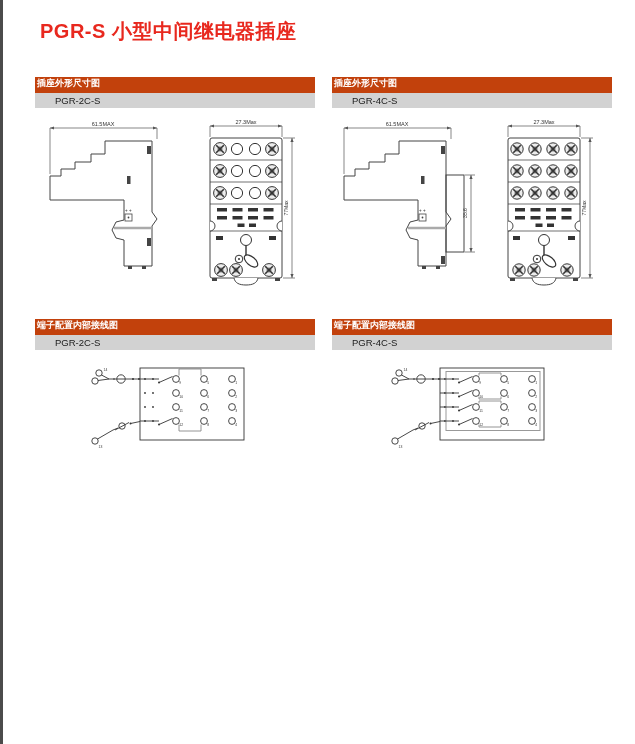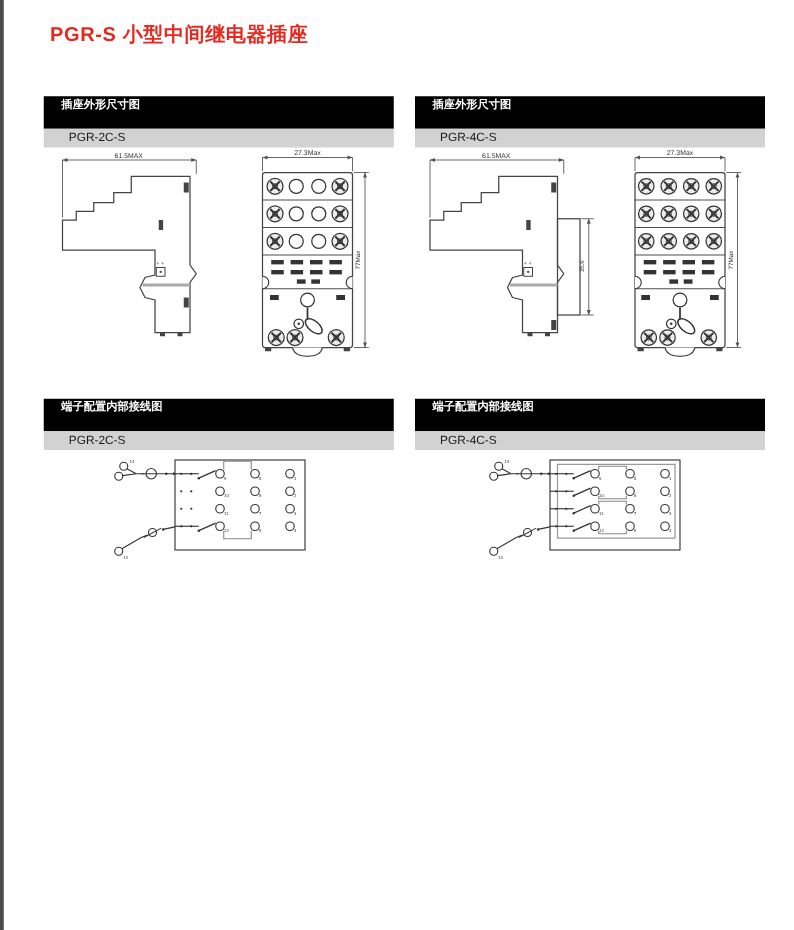--- a/index.html
+++ b/index.html
@@ -1,21 +1,21 @@
 <!DOCTYPE html>
 <html><head>
 <meta charset="utf-8">
 <style>
   html,body{margin:0;padding:0;background:#fff;}
   body{font-family:"Liberation Sans","DejaVu Sans",sans-serif;}
   .page{position:relative;width:635px;height:744px;background:#fff;overflow:hidden;}
   .edge-strip{position:absolute;left:0;top:0;width:3px;height:744px;background:#4b4b4b;}
-  .page-title{position:absolute;left:40px;top:18px;font-size:16px;font-weight:bold;color:#e8281e;letter-spacing:0.5px;}
+  .page-title{position:absolute;left:40px;top:18px;font-size:20px;font-weight:bold;color:#e8281e;letter-spacing:0.5px;}
   .col{position:absolute;width:280px;}
-  .bar-red{height:26px;background:#000000;color:#fff;font-size:9px;font-weight:bold;line-height:13px;padding-left:14px;box-sizing:border-box;}
+  .bar-red{height:16px;background:#c2410c;color:#fff;font-size:9px;font-weight:bold;line-height:13px;padding-left:2px;box-sizing:border-box;}
   .bar-gray{height:15px;background:#d2d2d2;color:#1a1a1a;font-size:9.5px;line-height:15px;padding-left:20px;box-sizing:border-box;}
   svg{position:absolute;overflow:visible;}
   svg text{font-family:"Liberation Sans","DejaVu Sans",sans-serif;fill:#333;}
   .dimtxt{font-size:5.5px;}
   .tnum{font-size:3.4px;}
 </style>
 </head>
 <body>
 
 <div class="page">

